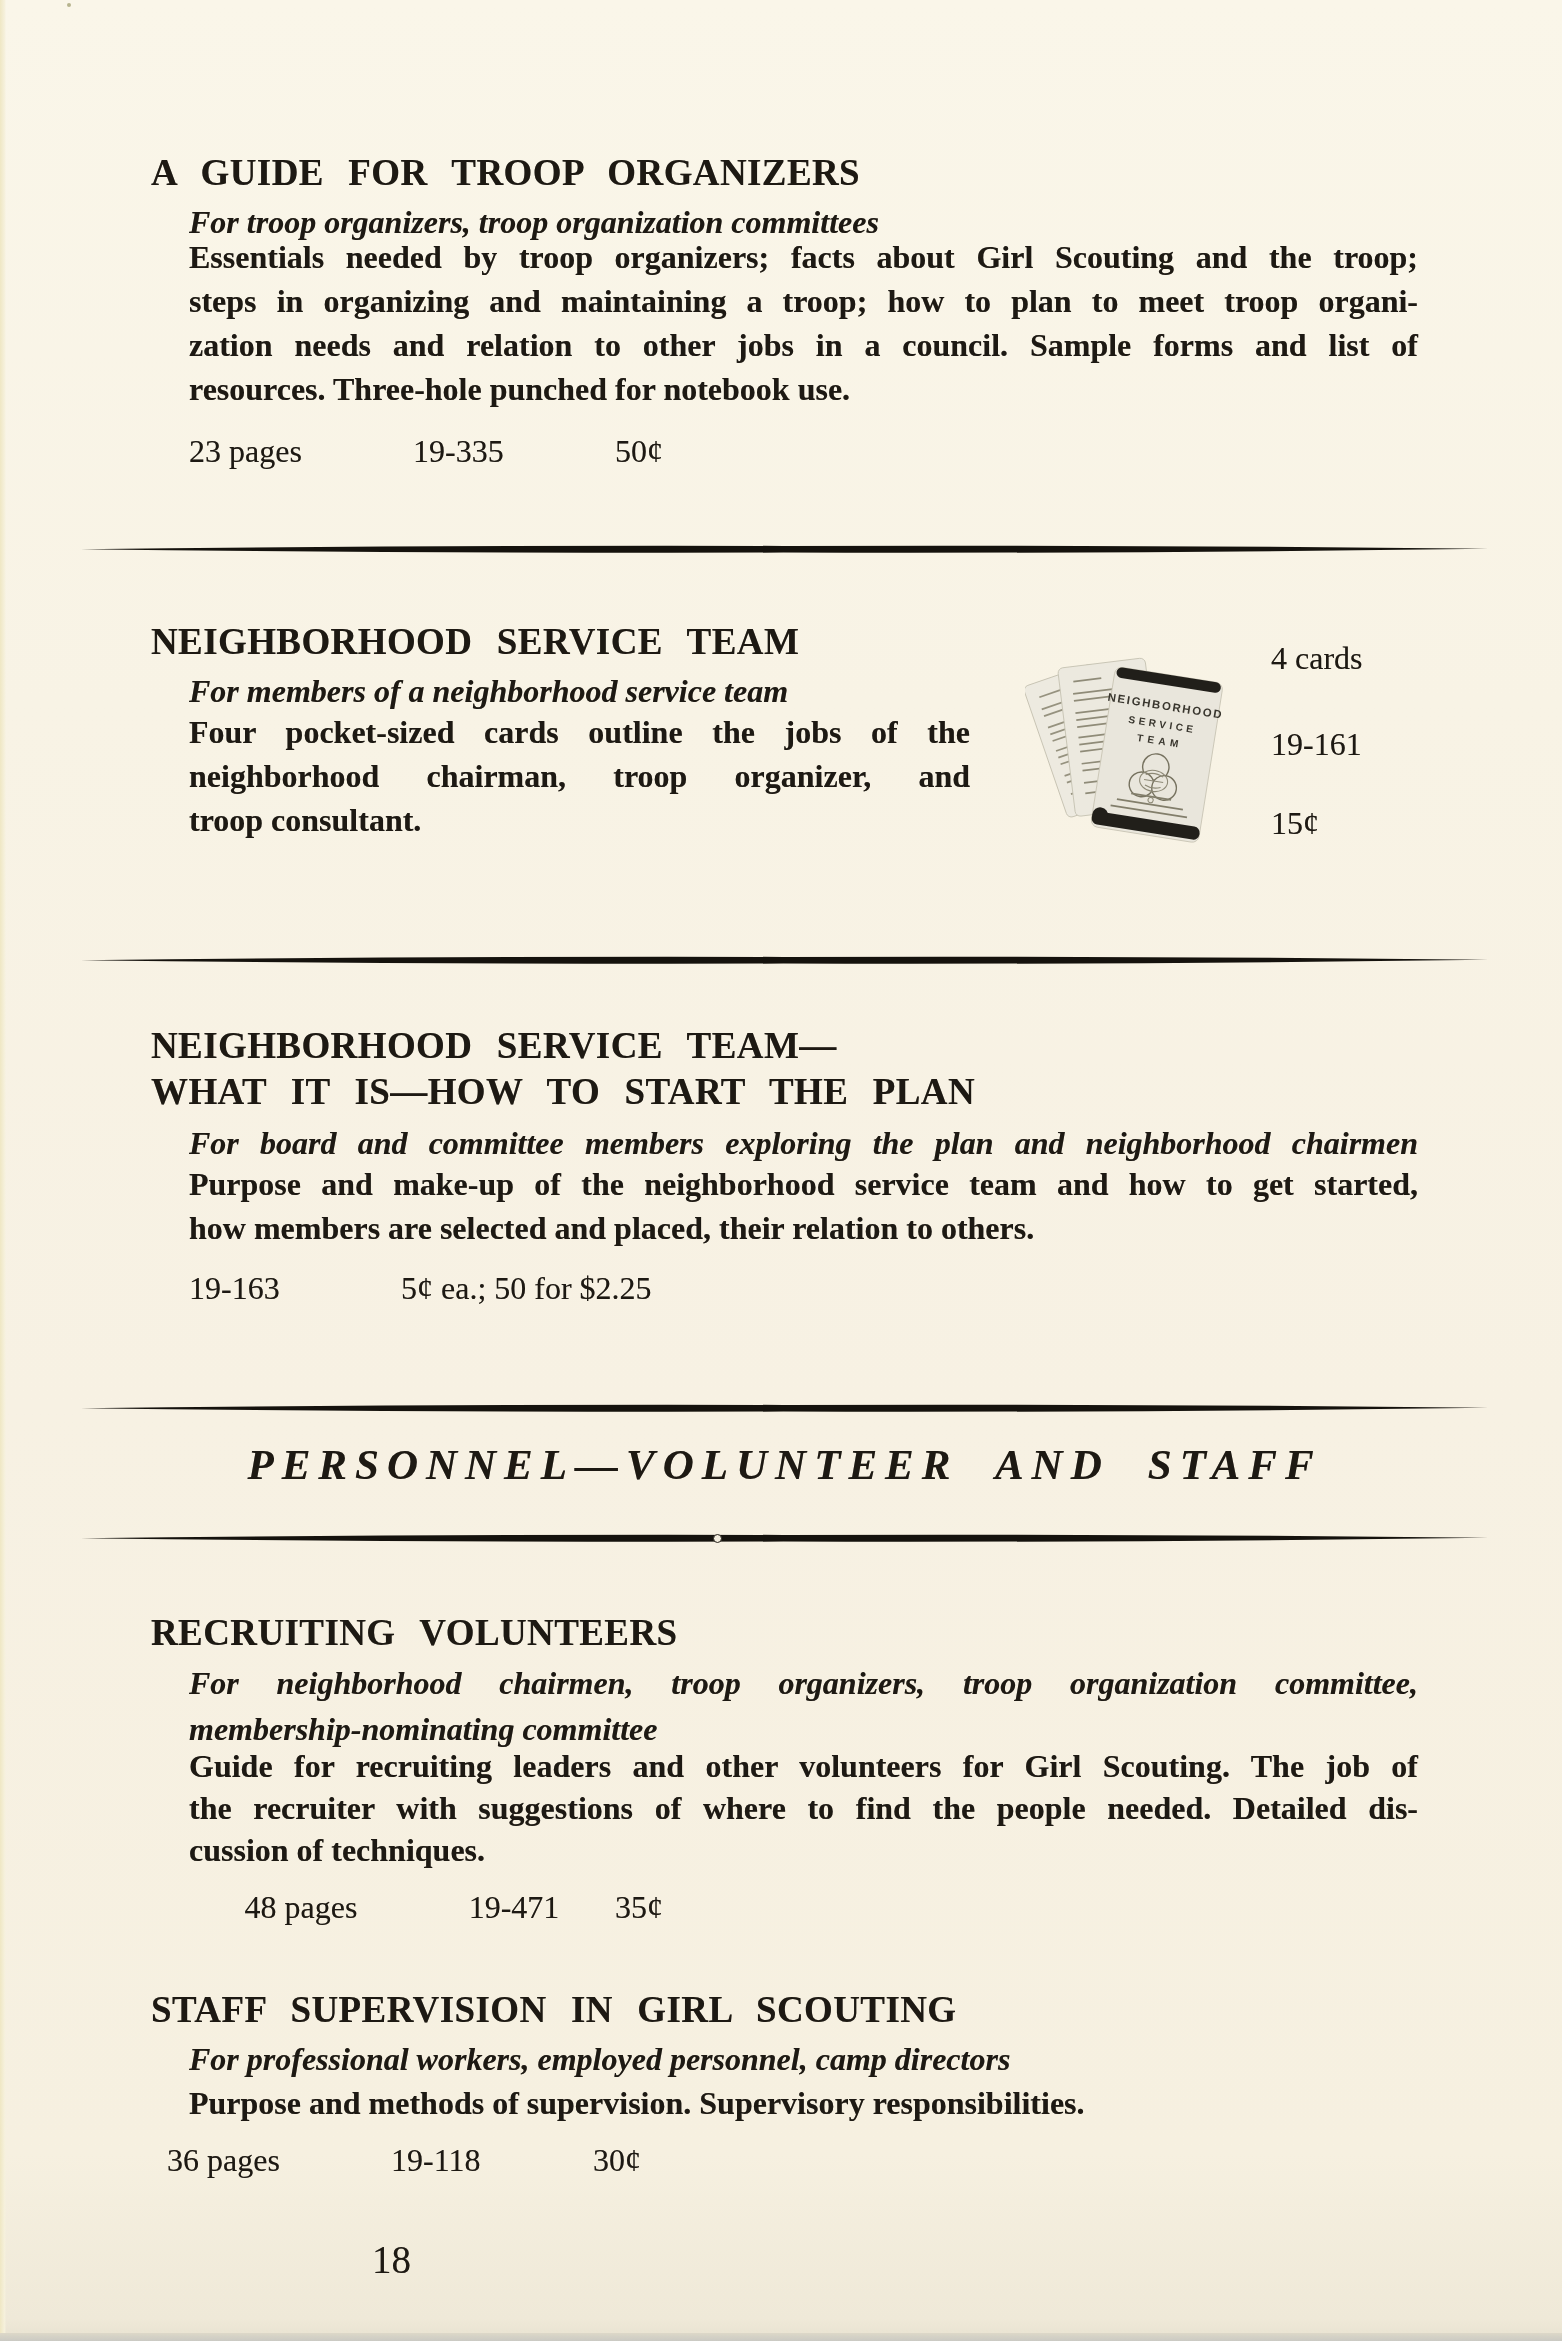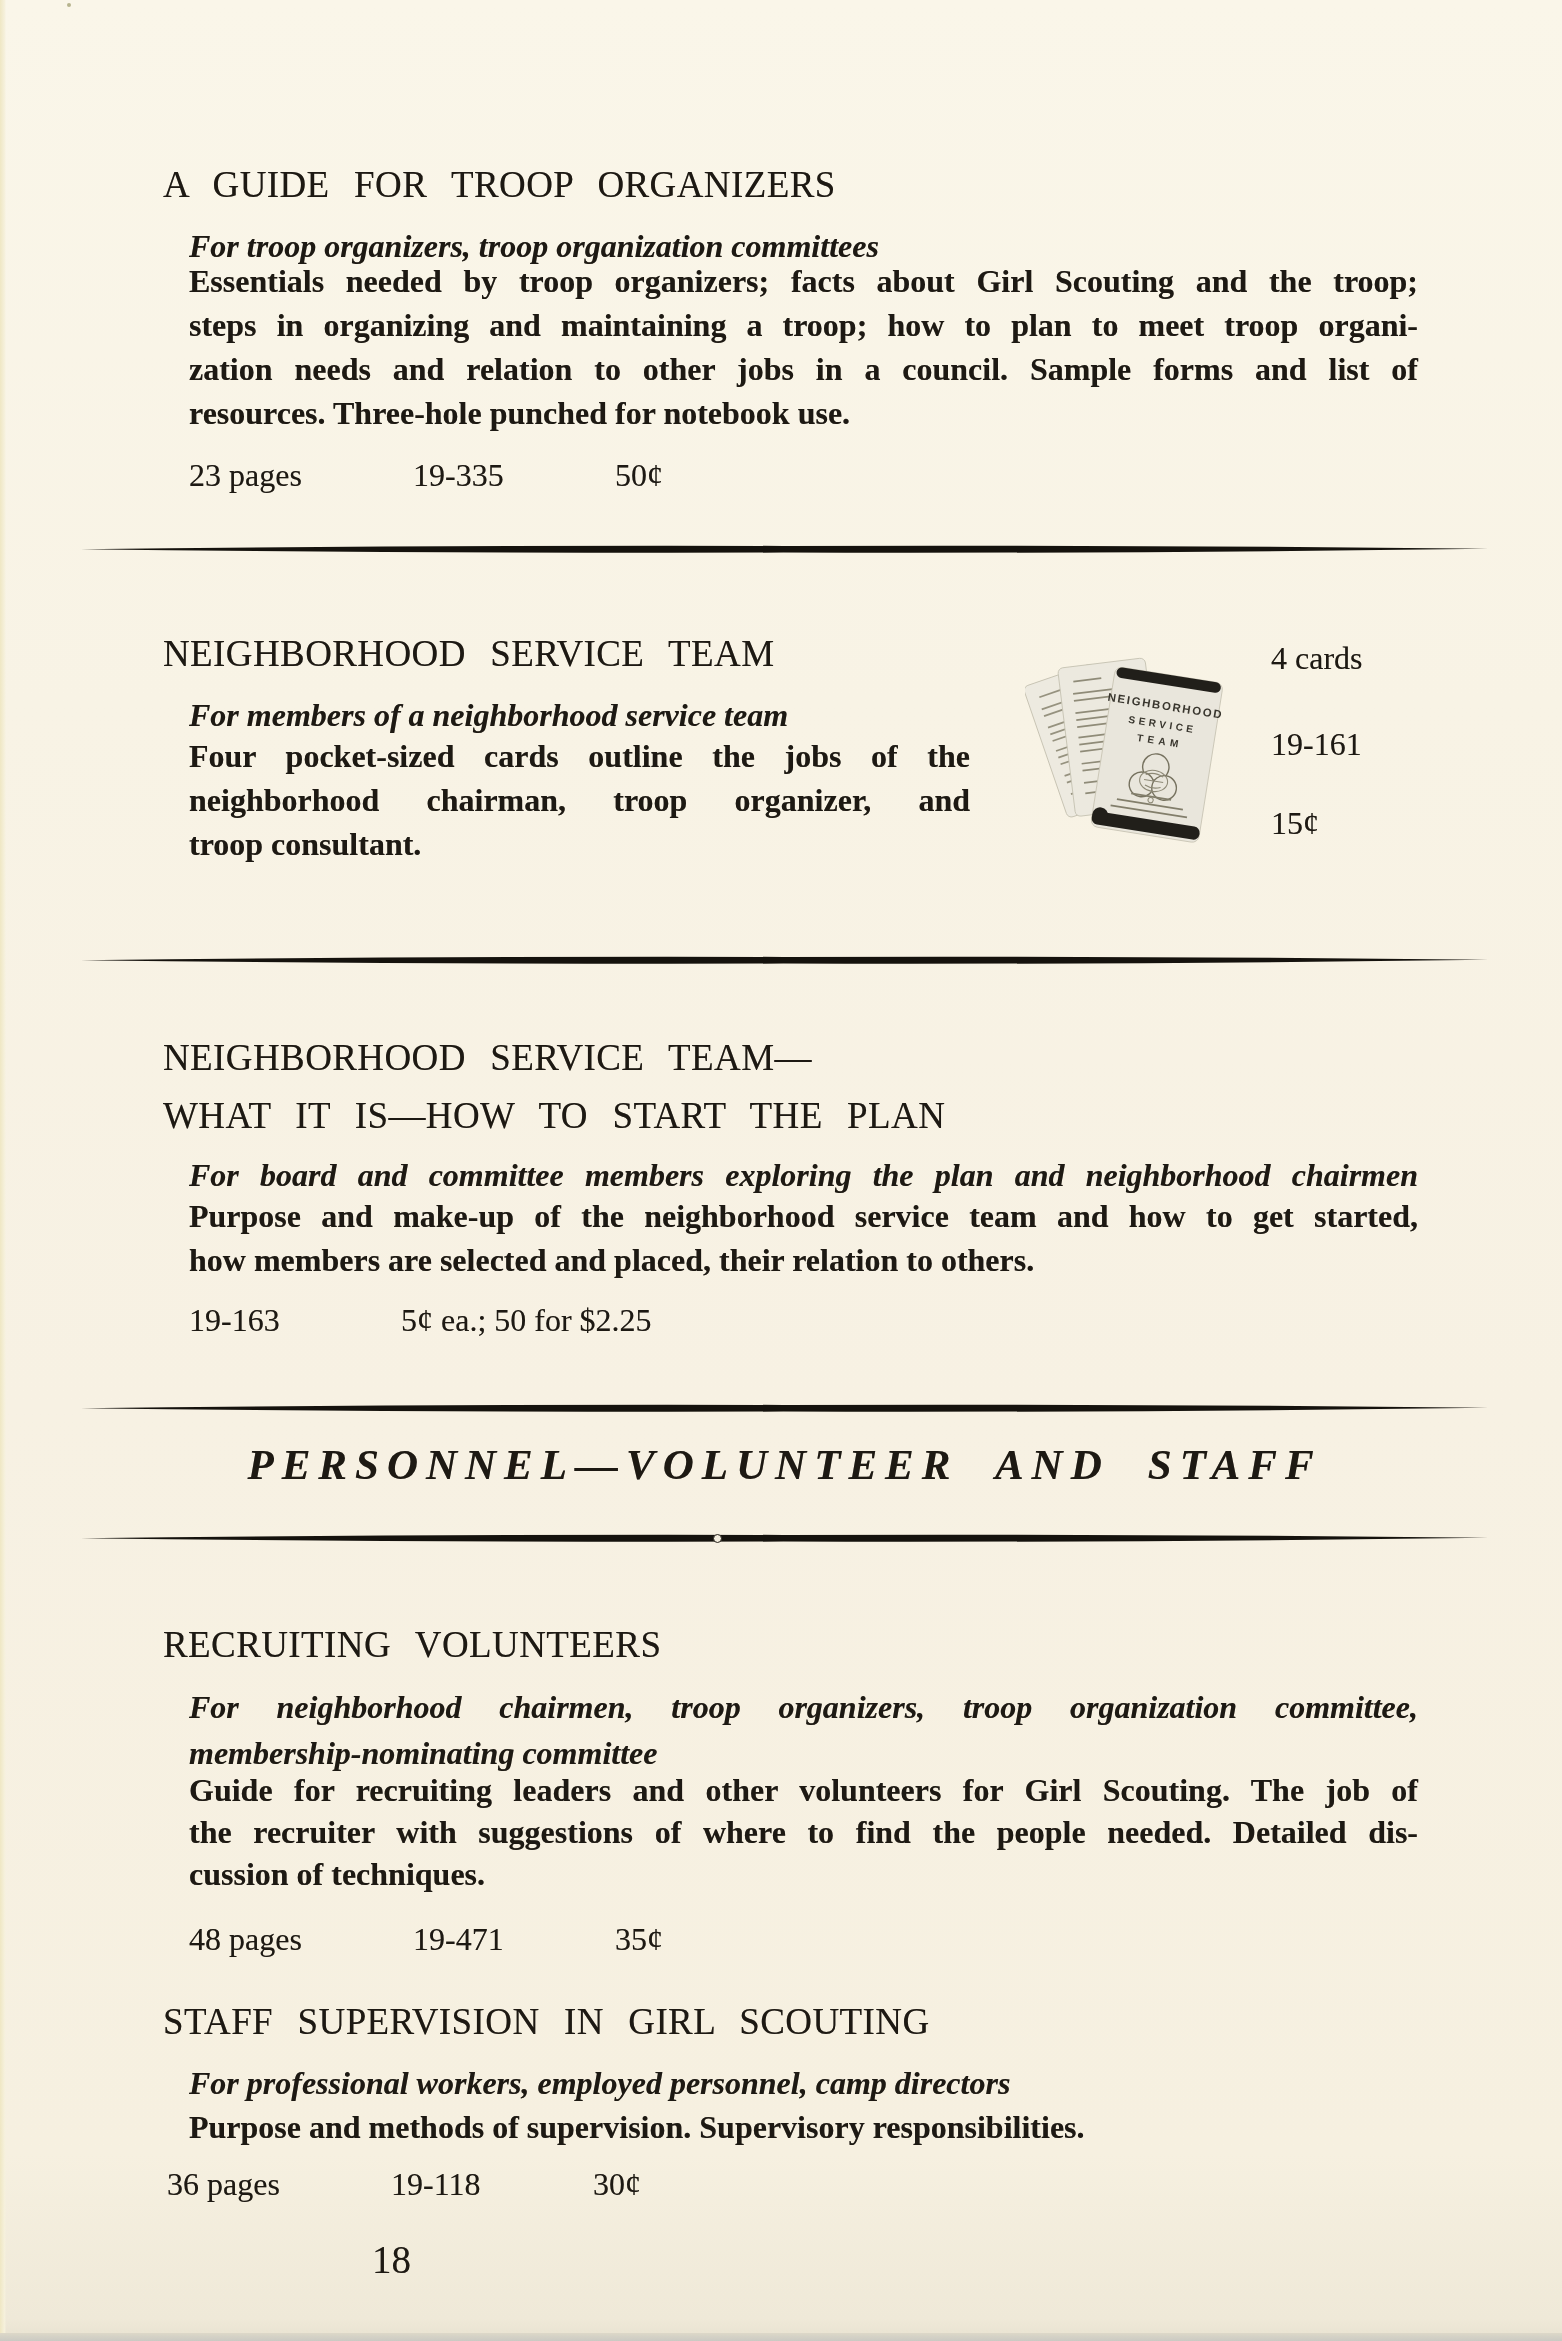--- a/index.html
+++ b/index.html
@@ -15,21 +15,21 @@
   .speck{position:absolute;border-radius:50%;}
   .bottom-edge{position:absolute;left:0;bottom:0;width:1563px;height:8.8px;
     background:linear-gradient(180deg,#ddd8c8,#c8c8c3);}
   
   .rule{position:absolute;left:81px;width:1407px;height:10.5px;}
   .rule svg{display:block;width:100%;height:100%;}
   .ring{position:absolute;width:7px;height:7px;border-radius:50%;
     background:#f2ecdd;border:1.8px solid #26221b;}
   
   .sec{position:absolute;left:147px;width:1271px;}
-  .sec h2{margin:16px;font-size:37px;font-weight:400;line-height:46px;
+  .sec h2{margin:4px;font-size:37px;font-weight:700;line-height:46px;
     letter-spacing:0.4px;word-spacing:.40em;}
   .h48 h2{line-height:42px;}
   .ind{margin-left:42px;font-weight:bold;}
   .aud{font-style:italic;font-size:32px;line-height:44px;}
   .bline{font-size:32px;line-height:44px;}
   .j{text-align:justify;text-align-last:justify;}
   .specs{display:flex;font-size:32px;line-height:39px;margin-left:42px;}
   .specs .c1{width:224px;} .specs .c1n{width:212px;} .specs .c2{width:202px;}
   
   .rcol-item{position:absolute;left:1271px;font-size:32px;line-height:39px;}
@@ -201,21 +201,21 @@
     <h2>RECRUITING VOLUNTEERS</h2>
     <div class="ind">
       <div class="aud j" style="line-height:46px;">For neighborhood chairmen, troop organizers, troop organization committee,</div>
       <div class="aud" style="line-height:46px;">membership-nominating committee</div>
       <div style="margin-top:-7px;">
         <div class="bline j" style="line-height:42px;">Guide for recruiting leaders and other volunteers for Girl Scouting. The job of</div>
         <div class="bline j" style="line-height:42px;">the recruiter with suggestions of where to find the people needed. Detailed dis-</div>
         <div class="bline" style="line-height:42px;">cussion of techniques.</div>
       </div>
     </div>
-    <div class="specs" style="margin-top:25px;">
+    <div class="specs" style="margin-top:17px;text-align:center;">
       <span class="c1">48 pages</span>
       <span class="c2">19-471</span>
       <span>35¢</span>
     </div>
   </div>
 
   <div class="sec soft" style="top:1983px;">
     <h2>STAFF SUPERVISION IN GIRL SCOUTING</h2>
     <div class="ind">
       <div class="aud" style="margin-top:3.5px;">For professional workers, employed personnel, camp directors</div>

